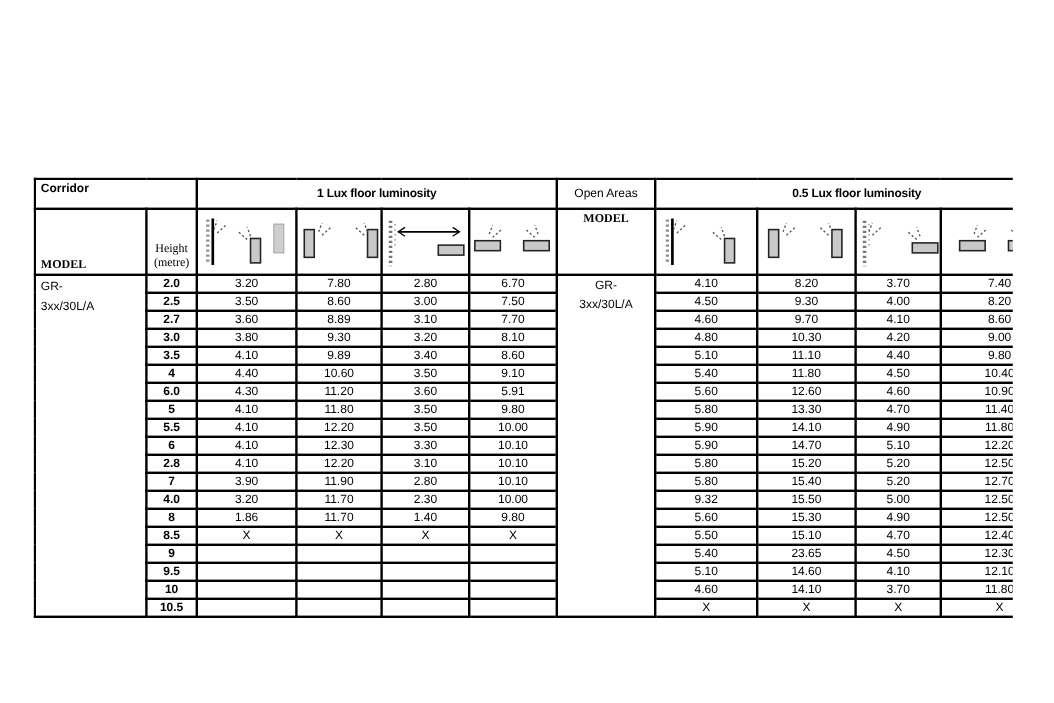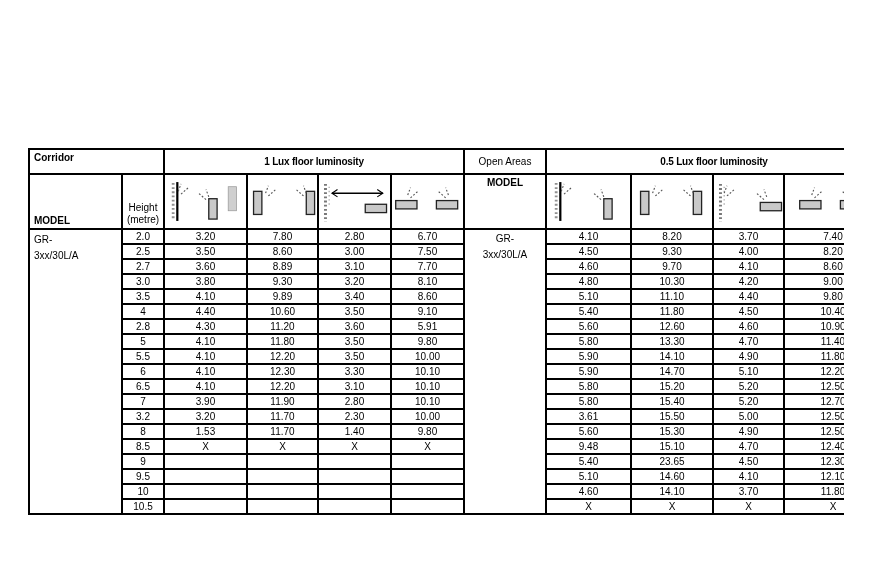--- a/index.html
+++ b/index.html
@@ -8,32 +8,32 @@
     overflow:hidden; font-family:"Liberation Sans", sans-serif; color:#000;
   }
   .tbl-wrap { position:absolute; left:28px; top:148px; width:850px; overflow:hidden; }
   table.lum { border-collapse:collapse; table-layout:fixed; width:852px; }
   table.lum td {
     border:2px solid #000; padding:0; text-align:center; vertical-align:middle;
     font-size:10px; line-height:1; overflow:hidden; background:#fff;
   }
   table.lum td.no-right { border-right:0; }
   tr.hdr1 td { height:17px; }
-  tr.hdr2 td { height:49px; }
+  tr.hdr2 td { height:49px;font-family:Liberation Serif, serif; }
   tr.body-row td { height:13px; }
   .h-corridor { text-align:left !important; vertical-align:top !important; font-weight:bold; font-size:12px; padding:3px 4px !important; }
   .h-lux { font-weight:bold; font-size:12.5px; letter-spacing:-0.2px; }
   .h-open { font-size:10px; }
   .h-model-left { text-align:left !important; vertical-align:bottom !important; font-weight:bold; font-size:11.5px; padding:2px 4px !important; }
   .h-height { font-size:9px; vertical-align:bottom !important; padding-bottom:2px !important; line-height:1.2 !important; }
   .h-model-right { vertical-align:top !important; font-weight:bold; font-size:11px; padding-top:3px !important; }
   .icon-cell svg { display:block; margin:0 auto; }
   .model-cell-left { text-align:left !important; vertical-align:top !important; font-size:10.5px; padding:2px 4px !important; line-height:16px !important; }
   .model-cell-right { vertical-align:top !important; font-size:10.5px; padding-top:1px !important; line-height:16px !important; }
-  .height-cell { font-size:10px; }
+  .height-cell { font-size:10px;font-weight:bold; }
   .value-cell { font-size:10px; }
 </style>
 </head>
 <body>
 
 <div class="canvas">
   <div class="tbl-wrap">
     <table class="lum">
       <colgroup>
         <col style="width:93px">
@@ -203,21 +203,21 @@
             <td class="value-cell">4.40</td>
             <td class="value-cell">10.60</td>
             <td class="value-cell">3.50</td>
             <td class="value-cell">9.10</td>
             <td class="value-cell">5.40</td>
             <td class="value-cell">11.80</td>
             <td class="value-cell">4.50</td>
             <td class="value-cell no-right">10.40</td>
           </tr>
           <tr class="body-row">
-            <td class="height-cell">2.8</td>
+            <td class="height-cell">6.0</td>
             <td class="value-cell">4.30</td>
             <td class="value-cell">11.20</td>
             <td class="value-cell">3.60</td>
             <td class="value-cell">5.91</td>
             <td class="value-cell">5.60</td>
             <td class="value-cell">12.60</td>
             <td class="value-cell">4.60</td>
             <td class="value-cell no-right">10.90</td>
           </tr>
           <tr class="body-row">
@@ -247,21 +247,21 @@
             <td class="value-cell">4.10</td>
             <td class="value-cell">12.30</td>
             <td class="value-cell">3.30</td>
             <td class="value-cell">10.10</td>
             <td class="value-cell">5.90</td>
             <td class="value-cell">14.70</td>
             <td class="value-cell">5.10</td>
             <td class="value-cell no-right">12.20</td>
           </tr>
           <tr class="body-row">
-            <td class="height-cell">6.5</td>
+            <td class="height-cell">2.8</td>
             <td class="value-cell">4.10</td>
             <td class="value-cell">12.20</td>
             <td class="value-cell">3.10</td>
             <td class="value-cell">10.10</td>
             <td class="value-cell">5.80</td>
             <td class="value-cell">15.20</td>
             <td class="value-cell">5.20</td>
             <td class="value-cell no-right">12.50</td>
           </tr>
           <tr class="body-row">
@@ -269,48 +269,48 @@
             <td class="value-cell">3.90</td>
             <td class="value-cell">11.90</td>
             <td class="value-cell">2.80</td>
             <td class="value-cell">10.10</td>
             <td class="value-cell">5.80</td>
             <td class="value-cell">15.40</td>
             <td class="value-cell">5.20</td>
             <td class="value-cell no-right">12.70</td>
           </tr>
           <tr class="body-row">
-            <td class="height-cell">3.2</td>
+            <td class="height-cell">4.0</td>
             <td class="value-cell">3.20</td>
             <td class="value-cell">11.70</td>
             <td class="value-cell">2.30</td>
             <td class="value-cell">10.00</td>
-            <td class="value-cell">3.61</td>
+            <td class="value-cell">9.32</td>
             <td class="value-cell">15.50</td>
             <td class="value-cell">5.00</td>
             <td class="value-cell no-right">12.50</td>
           </tr>
           <tr class="body-row">
             <td class="height-cell">8</td>
-            <td class="value-cell">1.53</td>
+            <td class="value-cell">1.86</td>
             <td class="value-cell">11.70</td>
             <td class="value-cell">1.40</td>
             <td class="value-cell">9.80</td>
             <td class="value-cell">5.60</td>
             <td class="value-cell">15.30</td>
             <td class="value-cell">4.90</td>
             <td class="value-cell no-right">12.50</td>
           </tr>
           <tr class="body-row">
             <td class="height-cell">8.5</td>
             <td class="value-cell">X</td>
             <td class="value-cell">X</td>
             <td class="value-cell">X</td>
             <td class="value-cell">X</td>
-            <td class="value-cell">9.48</td>
+            <td class="value-cell">5.50</td>
             <td class="value-cell">15.10</td>
             <td class="value-cell">4.70</td>
             <td class="value-cell no-right">12.40</td>
           </tr>
           <tr class="body-row">
             <td class="height-cell">9</td>
             <td class="value-cell"></td>
             <td class="value-cell"></td>
             <td class="value-cell"></td>
             <td class="value-cell"></td>

